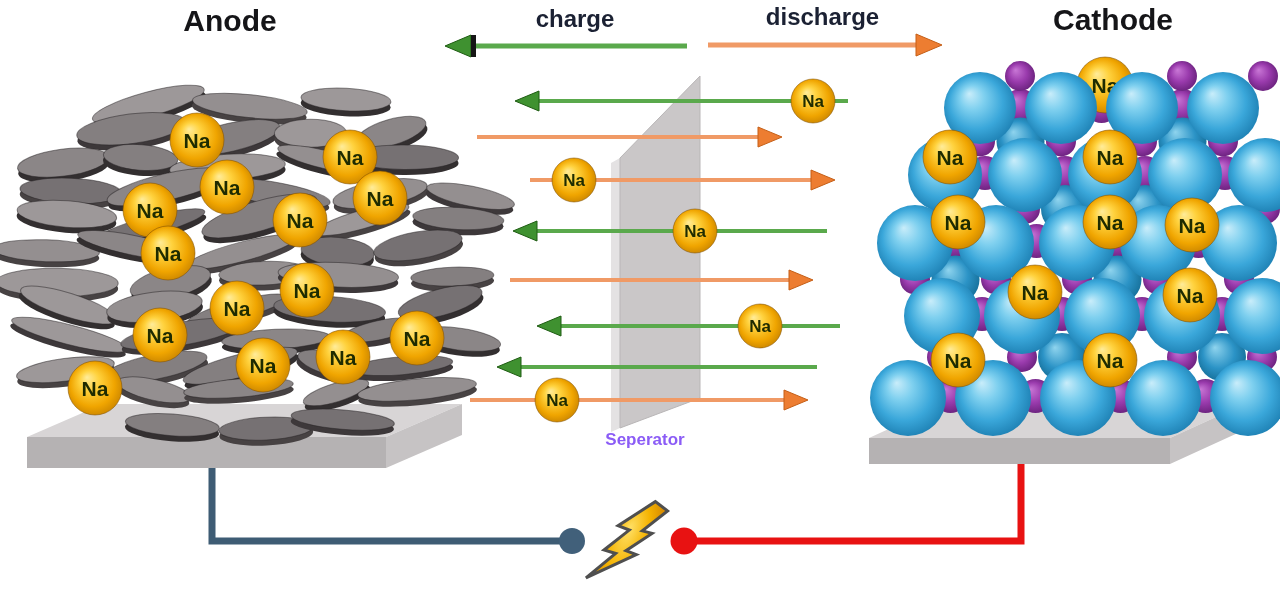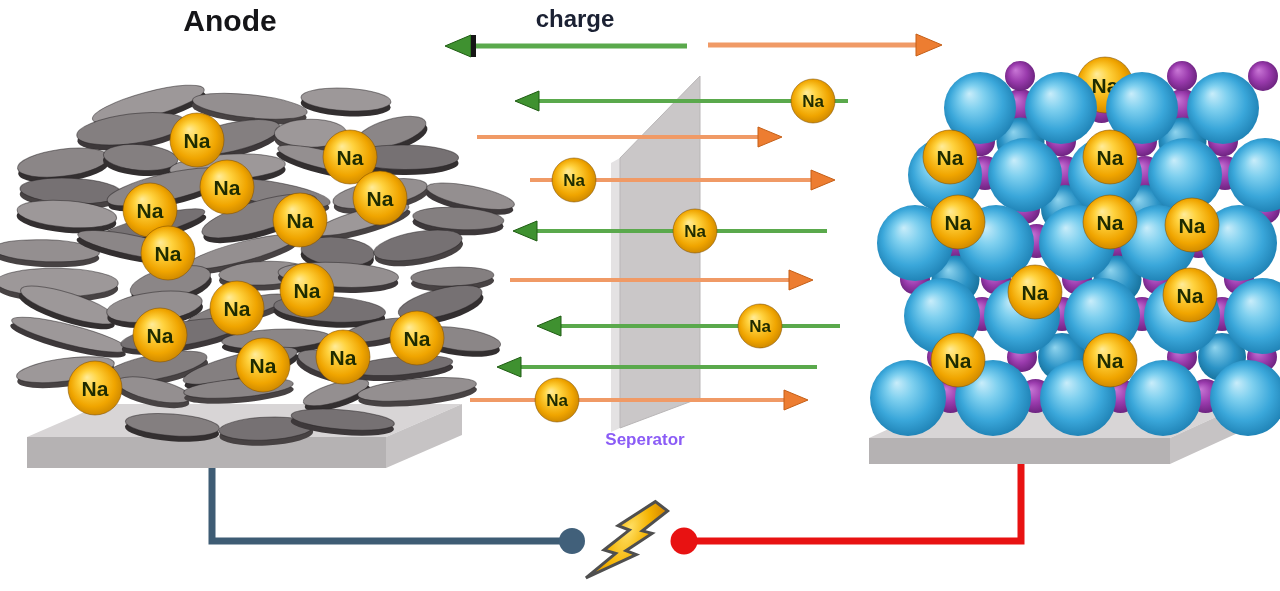--- a/index.html
+++ b/index.html
@@ -520,14 +520,16 @@
       </g>
       <g>
         <circle cx="572" cy="541" r="13" fill="#41607a"></circle>
         <circle cx="684" cy="541" r="13.5" fill="#e81212"></circle>
         <path d="M 2,-47 L -21,-9 L -9,-10 L -23,19 L -11,17 L -27,52 L 8,9 L -3,10 L 13,-17 L 3,-15 L 17,-44 Z" transform="translate(633,543) rotate(26)" fill="url(#gBolt)" stroke="#4f4f4f" stroke-width="3" stroke-linejoin="miter"></path>
       </g>
     </svg>
 
   <div class="lbl lbl-electrode" style="left:150px;top:4px;width:160px;">Anode</div>
   <div class="lbl lbl-flow" style="left:505px;top:5px;width:140px;text-align:center;">charge</div>
+  <div class="lbl lbl-flow" style="left:730px;top:3px;width:185px;">discharge</div>
+  <div class="lbl lbl-electrode" style="left:1016px;top:3px;width:194px;">Cathode</div>
   <div class="lbl lbl-separator" style="left:583px;top:430px;width:124px;">Seperator</div>
 </div>
 
 </body></html>

